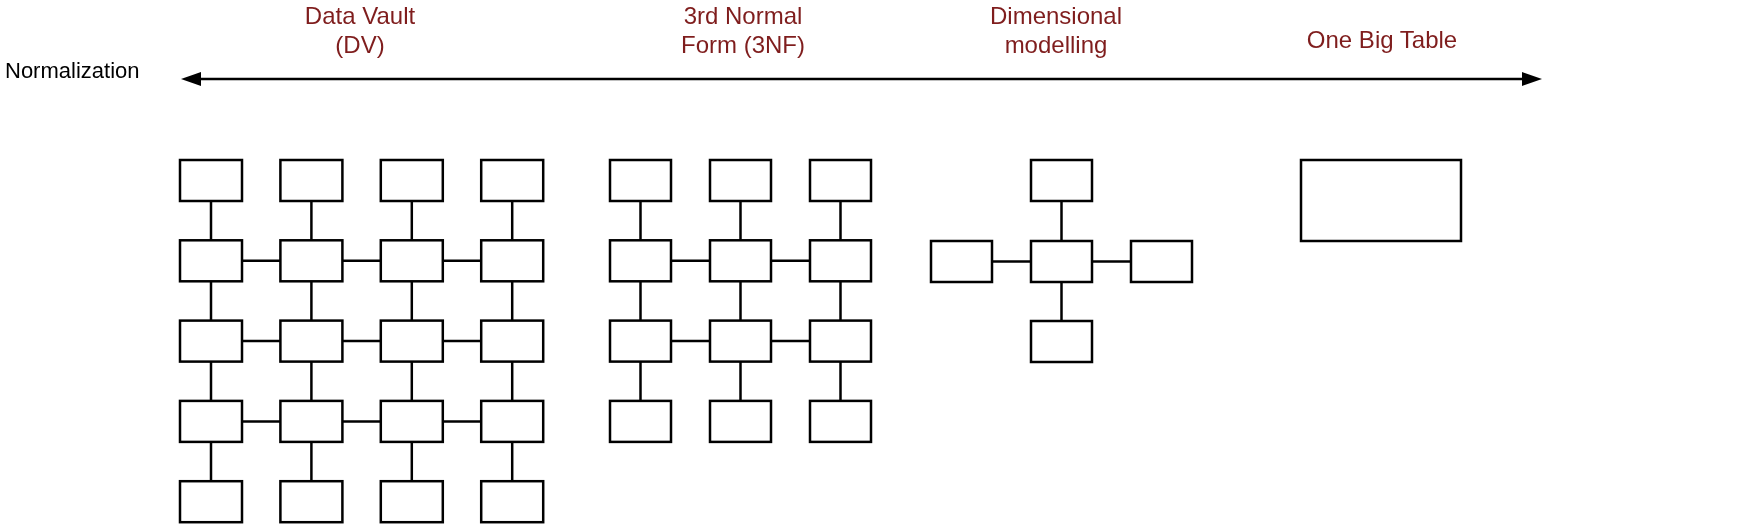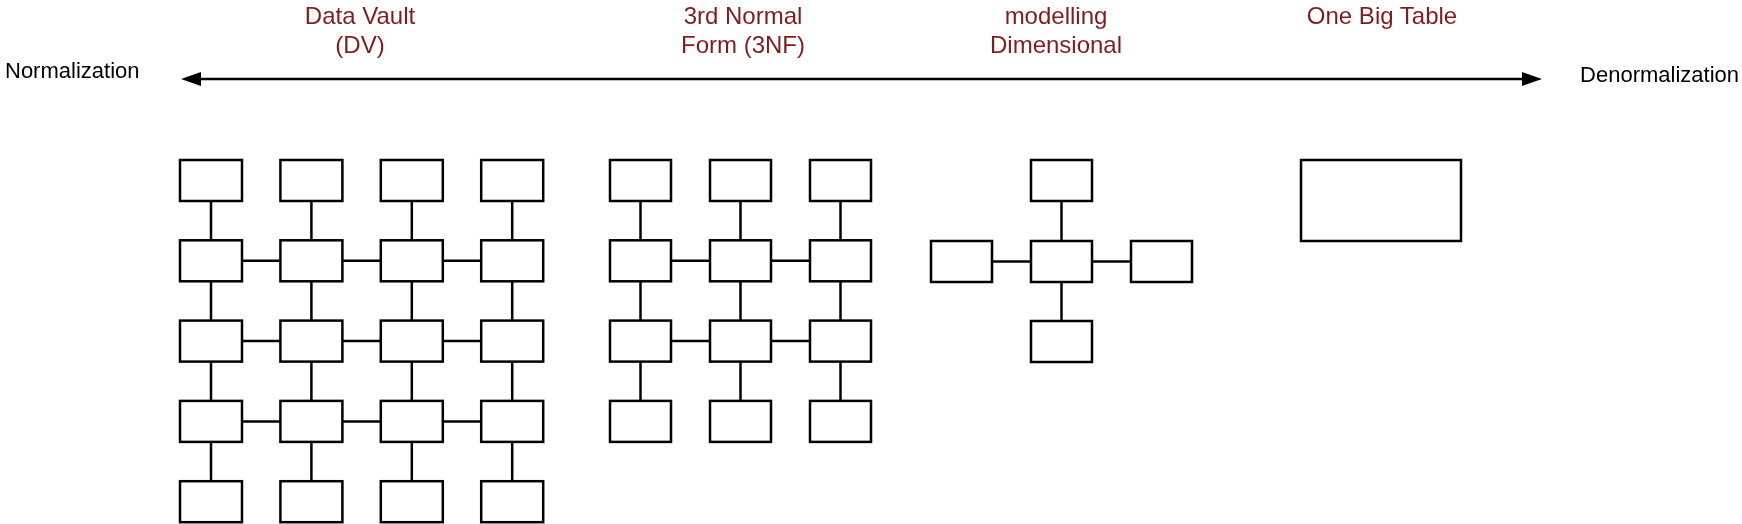--- a/index.html
+++ b/index.html
@@ -31,21 +31,20 @@
     line-height: 29px;
     white-space: nowrap;
     color: #7f1d1d;
   }
 </style>
 </head>
 <body>
 
 <div class="canvas">
   <span class="axis-text axis-left">Normalization</span>
-  <span class="axis-text axis-right">Denormalization</span>
   <svg id="shapes" width="1742" height="524">
       <line x1="197" y1="79" x2="1526" y2="79" stroke="#000000" stroke-width="2.5"></line>
       <polygon points="181,79 201,72 201,86" fill="#000000"></polygon>
       <polygon points="1542,79 1522,72 1522,86" fill="#000000"></polygon>
       <g>
         <line x1="211" y1="180.5" x2="211" y2="260.8" stroke="#000000" stroke-width="2.5"></line>
         <line x1="211" y1="260.8" x2="211" y2="341.1" stroke="#000000" stroke-width="2.5"></line>
         <line x1="211" y1="341.1" x2="211" y2="421.4" stroke="#000000" stroke-width="2.5"></line>
         <line x1="211" y1="421.4" x2="211" y2="501.7" stroke="#000000" stroke-width="2.5"></line>
         <line x1="311.4" y1="180.5" x2="311.4" y2="260.8" stroke="#000000" stroke-width="2.5"></line>
@@ -135,20 +134,20 @@
   <div id="labels">
       <div class="method-label" style="left: 360px;">
         <div>Data Vault</div>
         <div>(DV)</div>
       </div>
       <div class="method-label" style="left: 743px;">
         <div>3rd Normal</div>
         <div>Form (3NF)</div>
       </div>
       <div class="method-label" style="left: 1056px;">
+        <div>Dimensional</div>
         <div>modelling</div>
-        <div>Dimensional</div>
       </div>
-      <div class="method-label" style="left: 1382px;">
+      <div class="method-label" style="left: 1382px; margin-top: 24px;">
         <div>One Big Table</div>
       </div>
     </div>
 </div>
 
 </body></html>

